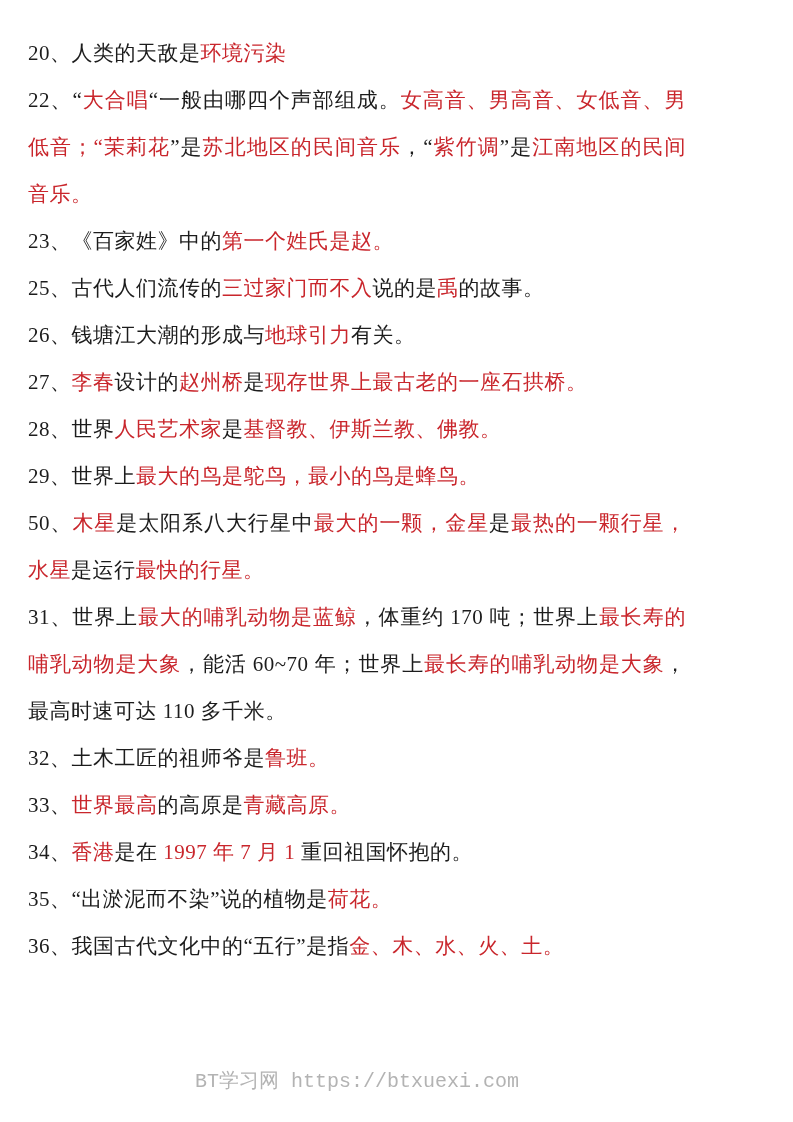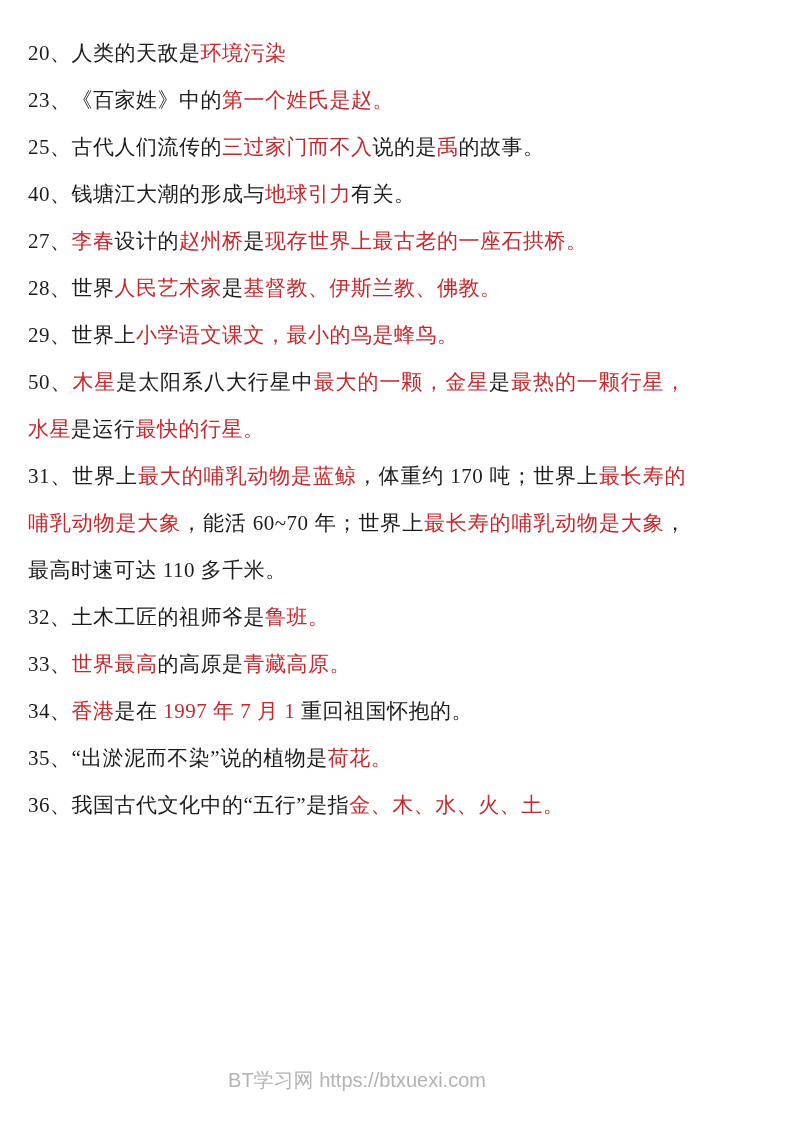--- a/index.html
+++ b/index.html
@@ -35,35 +35,36 @@
   .seg-black { color: #1c1c1c; }
   .seg-red   { color: #c9262c; }
   footer.watermark {
     position: absolute;
     left: 0;
     bottom: 28px;
     width: 100%;
     text-align: center;
     font-size: 20px;
     color: #b3b3b3;
-    font-family: Liberation Sans, sans-serif;
+    font-family: Liberation Mono, monospace;
   }
 </style>
 </head>
 <body>
 
 <main class="page">
   <div class="question-list">
       <p class="question"><span class="seg-black">20、人类的天敌是</span><span class="seg-red">环境污染</span></p>
+      <p class="question"><span class="seg-black">22、“</span><span class="seg-red">大合唱</span><span class="seg-black">“一般由哪四个声部组成。</span><span class="seg-red">女高音、男高音、女低音、男低音；“茉莉花</span><span class="seg-black">”是</span><span class="seg-red">苏北地区的民间音乐</span><span class="seg-black">，“</span><span class="seg-red">紫竹调</span><span class="seg-black">”是</span><span class="seg-red">江南地区的民间音乐。</span></p>
       <p class="question"><span class="seg-black">23、《百家姓》中的</span><span class="seg-red">第一个姓氏是赵。</span></p>
       <p class="question"><span class="seg-black">25、古代人们流传的</span><span class="seg-red">三过家门而不入</span><span class="seg-black">说的是</span><span class="seg-red">禹</span><span class="seg-black">的故事。</span></p>
-      <p class="question"><span class="seg-black">40、钱塘江大潮的形成与</span><span class="seg-red">地球引力</span><span class="seg-black">有关。</span></p>
+      <p class="question"><span class="seg-black">26、钱塘江大潮的形成与</span><span class="seg-red">地球引力</span><span class="seg-black">有关。</span></p>
       <p class="question"><span class="seg-black">27、</span><span class="seg-red">李春</span><span class="seg-black">设计的</span><span class="seg-red">赵州桥</span><span class="seg-black">是</span><span class="seg-red">现存世界上最古老的一座石拱桥。</span></p>
       <p class="question"><span class="seg-black">28、世界</span><span class="seg-red">人民艺术家</span><span class="seg-black">是</span><span class="seg-red">基督教、伊斯兰教、佛教。</span></p>
-      <p class="question"><span class="seg-black">29、世界上</span><span class="seg-red">小学语文课文，最小的鸟是蜂鸟。</span></p>
+      <p class="question"><span class="seg-black">29、世界上</span><span class="seg-red">最大的鸟是鸵鸟，最小的鸟是蜂鸟。</span></p>
       <p class="question"><span class="seg-black">50、</span><span class="seg-red">木星</span><span class="seg-black">是太阳系八大行星中</span><span class="seg-red">最大的一颗，金星</span><span class="seg-black">是</span><span class="seg-red">最热的一颗行星，水星</span><span class="seg-black">是运行</span><span class="seg-red">最快的行星。</span></p>
       <p class="question"><span class="seg-black">31、世界上</span><span class="seg-red">最大的哺乳动物是蓝鲸</span><span class="seg-black">，体重约 170 吨；世界上</span><span class="seg-red">最长寿的哺乳动物是大象</span><span class="seg-black">，能活 60~70 年；世界上</span><span class="seg-red">最长寿的哺乳动物是大象</span><span class="seg-black">，最高时速可达 110 多千米。</span></p>
       <p class="question"><span class="seg-black">32、土木工匠的祖师爷是</span><span class="seg-red">鲁班。</span></p>
       <p class="question"><span class="seg-black">33、</span><span class="seg-red">世界最高</span><span class="seg-black">的高原是</span><span class="seg-red">青藏高原。</span></p>
       <p class="question"><span class="seg-black">34、</span><span class="seg-red">香港</span><span class="seg-black">是在 </span><span class="seg-red">1997 年 7 月 1 </span><span class="seg-black">重回祖国怀抱的。</span></p>
       <p class="question"><span class="seg-black">35、“出淤泥而不染”说的植物是</span><span class="seg-red">荷花。</span></p>
       <p class="question"><span class="seg-black">36、我国古代文化中的“五行”是指</span><span class="seg-red">金、木、水、火、土。</span></p>
     </div>
   <footer class="watermark">
     <span>BT学习网 https://btxuexi.com</span>

